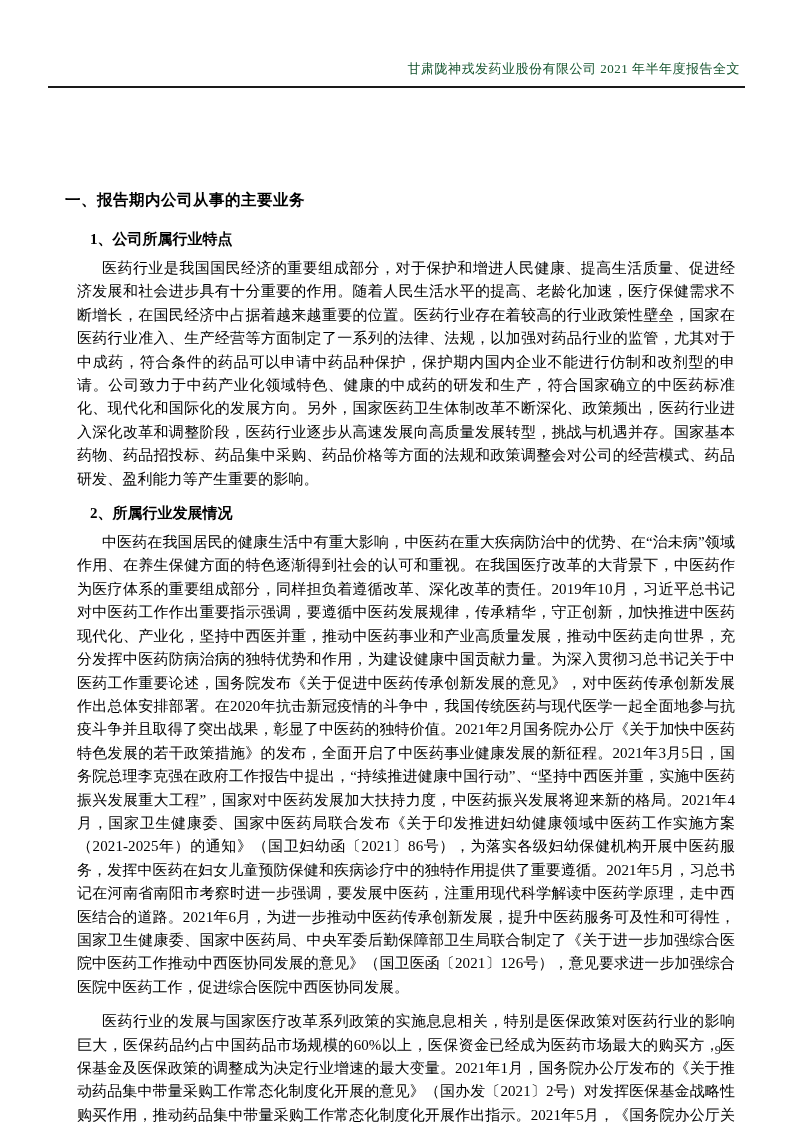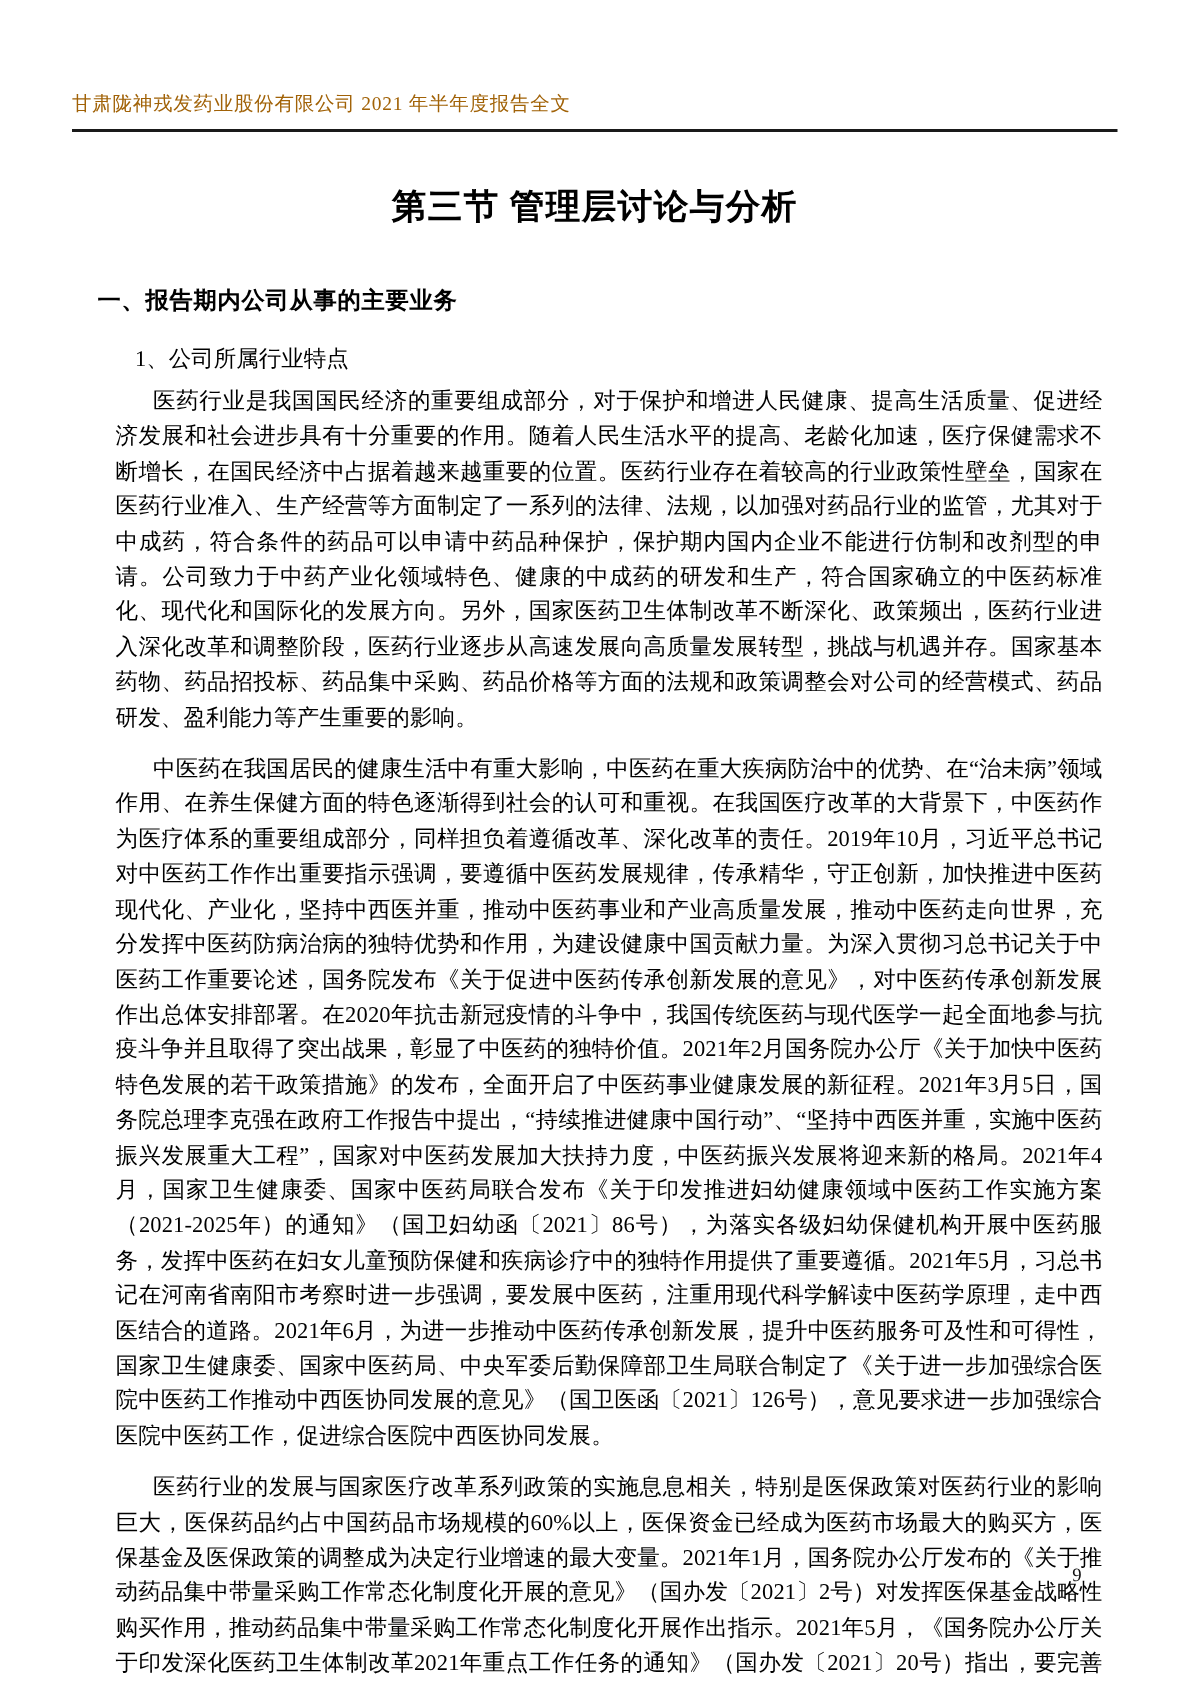--- a/index.html
+++ b/index.html
@@ -14,23 +14,24 @@
     background: #ffffff;
     color: #000000;
     font-family: "Liberation Serif", "DejaVu Serif", serif;
     overflow: hidden;
   }
   .running-header {
     position: absolute;
     top: 60px;
     left: 48px;
     right: 53px;
+    text-align: right;
     font-size: 13px;
     letter-spacing: 0.5px;
-    color: #a16207;
+    color: #14532d;
     white-space: nowrap;
   }
   .header-rule {
     position: absolute;
     top: 86px;
     left: 48px;
     right: 48px;
     height: 0;
     border-top: 2px solid #1a1a1a;
   }
@@ -52,21 +53,21 @@
   }
   .section-heading {
     font-size: 15.5px;
     font-weight: bold;
     margin: 0 0 19px 0;
     letter-spacing: 0.5px;
     font-family: Liberation Serif, serif;
   }
   .sub-heading {
     font-size: 15px;
-    font-weight: normal;
+    font-weight: bold;
     margin: 1px 0 8px 0;
     text-indent: 25px;
   }
   .sub-heading.second {
     margin-top: 13px;
   }
   .body-para {
     font-size: 15px;
     line-height: 23.4px;
     text-align: justify;
@@ -88,30 +89,30 @@
 </style>
 </head>
 <body>
 
 <div class="page">
 
   <div class="running-header">甘肃陇神戎发药业股份有限公司 2021 年半年度报告全文</div>
 
   <div class="header-rule"></div>
 
-  <div class="doc-title">第三节 管理层讨论与分析</div>
 
   <div class="main">
 
     <div class="section-heading">一、报告期内公司从事的主要业务</div>
 
     <div class="sub-heading">1、公司所属行业特点</div>
 
     <p class="body-para">医药行业是我国国民经济的重要组成部分，对于保护和增进人民健康、提高生活质量、促进经济发展和社会进步具有十分重要的作用。随着人民生活水平的提高、老龄化加速，医疗保健需求不断增长，在国民经济中占据着越来越重要的位置。医药行业存在着较高的行业政策性壁垒，国家在医药行业准入、生产经营等方面制定了一系列的法律、法规，以加强对药品行业的监管，尤其对于中成药，符合条件的药品可以申请中药品种保护，保护期内国内企业不能进行仿制和改剂型的申请。公司致力于中药产业化领域特色、健康的中成药的研发和生产，符合国家确立的中医药标准化、现代化和国际化的发展方向。另外，国家医药卫生体制改革不断深化、政策频出，医药行业进入深化改革和调整阶段，医药行业逐步从高速发展向高质量发展转型，挑战与机遇并存。国家基本药物、药品招投标、药品集中采购、药品价格等方面的法规和政策调整会对公司的经营模式、药品研发、盈利能力等产生重要的影响。</p>
 
+    <div class="sub-heading second">2、所属行业发展情况</div>
 
     <p class="body-para">中医药在我国居民的健康生活中有重大影响，中医药在重大疾病防治中的优势、在“治未病”领域作用、在养生保健方面的特色逐渐得到社会的认可和重视。在我国医疗改革的大背景下，中医药作为医疗体系的重要组成部分，同样担负着遵循改革、深化改革的责任。2019年10月，习近平总书记对中医药工作作出重要指示强调，要遵循中医药发展规律，传承精华，守正创新，加快推进中医药现代化、产业化，坚持中西医并重，推动中医药事业和产业高质量发展，推动中医药走向世界，充分发挥中医药防病治病的独特优势和作用，为建设健康中国贡献力量。为深入贯彻习总书记关于中医药工作重要论述，国务院发布《关于促进中医药传承创新发展的意见》，对中医药传承创新发展作出总体安排部署。在2020年抗击新冠疫情的斗争中，我国传统医药与现代医学一起全面地参与抗疫斗争并且取得了突出战果，彰显了中医药的独特价值。2021年2月国务院办公厅《关于加快中医药特色发展的若干政策措施》的发布，全面开启了中医药事业健康发展的新征程。2021年3月5日，国务院总理李克强在政府工作报告中提出，“持续推进健康中国行动”、“坚持中西医并重，实施中医药振兴发展重大工程”，国家对中医药发展加大扶持力度，中医药振兴发展将迎来新的格局。2021年4月，国家卫生健康委、国家中医药局联合发布《关于印发推进妇幼健康领域中医药工作实施方案（2021-2025年）的通知》（国卫妇幼函〔2021〕86号），为落实各级妇幼保健机构开展中医药服务，发挥中医药在妇女儿童预防保健和疾病诊疗中的独特作用提供了重要遵循。2021年5月，习总书记在河南省南阳市考察时进一步强调，要发展中医药，注重用现代科学解读中医药学原理，走中西医结合的道路。2021年6月，为进一步推动中医药传承创新发展，提升中医药服务可及性和可得性，国家卫生健康委、国家中医药局、中央军委后勤保障部卫生局联合制定了《关于进一步加强综合医院中医药工作推动中西医协同发展的意见》（国卫医函〔2021〕126号），意见要求进一步加强综合医院中医药工作，促进综合医院中西医协同发展。</p>
 
     <p class="body-para last">医药行业的发展与国家医疗改革系列政策的实施息息相关，特别是医保政策对医药行业的影响巨大，医保药品约占中国药品市场规模的60%以上，医保资金已经成为医药市场最大的购买方，医保基金及医保政策的调整成为决定行业增速的最大变量。2021年1月，国务院办公厅发布的《关于推动药品集中带量采购工作常态化制度化开展的意见》（国办发〔2021〕2号）对发挥医保基金战略性购买作用，推动药品集中带量采购工作常态化制度化开展作出指示。2021年5月，《国务院办公厅关于印发深化医药卫生体制改革2021年重点工作任务的通知》（国办发〔2021〕20号）指出，要完善符合中医药特点的医保支付政策。</p>
 
   </div>
 
   <div class="page-number">9</div>
 
 </div>

